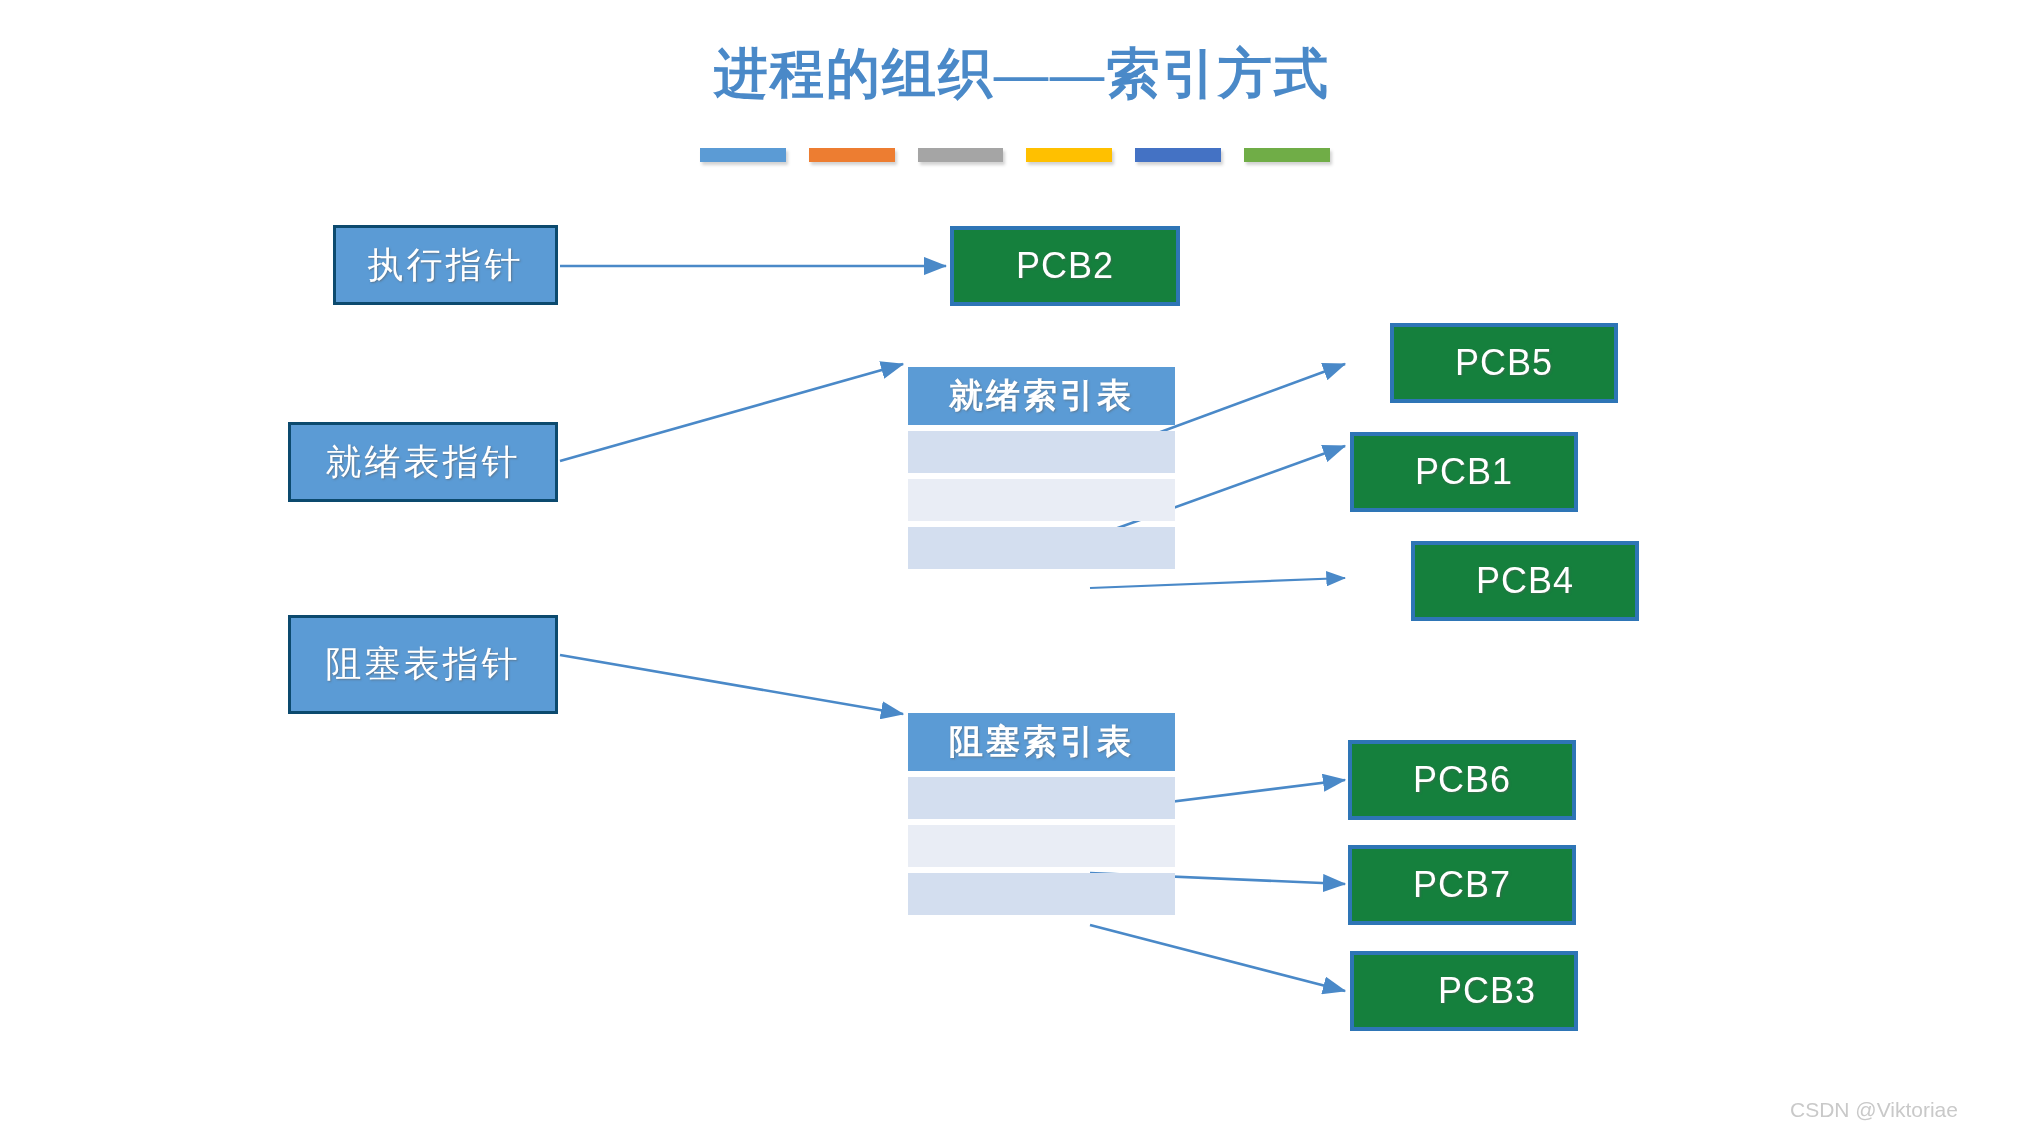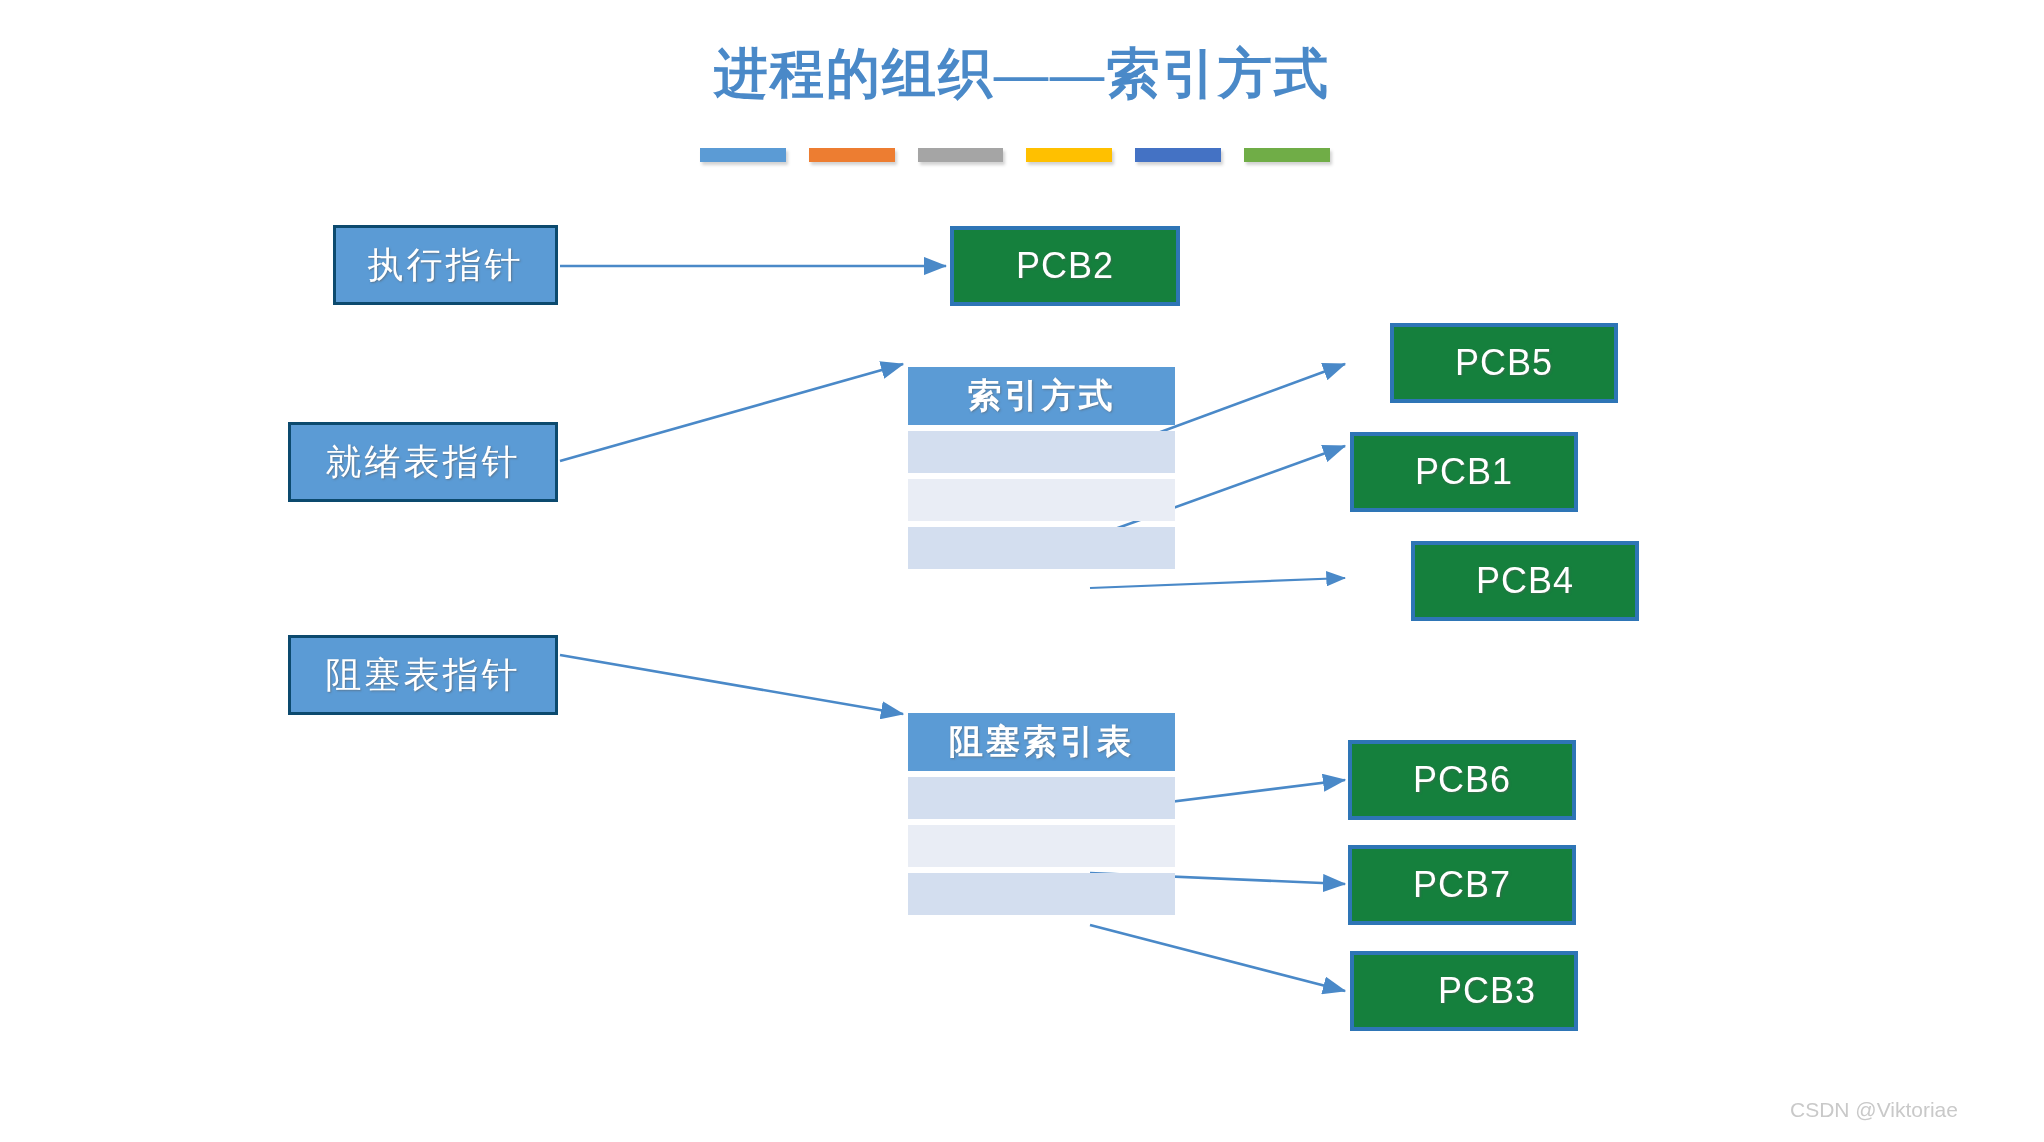--- a/index.html
+++ b/index.html
@@ -172,30 +172,30 @@
   </svg>
 
   <div class="node-box pointer-box" style="left:333px; top:225px; width:225px; height:80px;">
     <span>执行指针</span>
   </div>
 
   <div class="node-box pointer-box" style="left:288px; top:422px; width:270px; height:80px;">
     <span>就绪表指针</span>
   </div>
 
-  <div class="node-box pointer-box" style="left:288px; top:635px; width:270px; height:80px;">
+  <div class="node-box pointer-box" style="left:288px; top:615px; width:270px; height:99px;">
     <span>阻塞表指针</span>
   </div>
 
   <div class="node-box pcb-box" style="left:950px; top:226px; width:230px; height:80px;">
     <span>PCB2</span>
   </div>
 
   <div class="index-table" style="left:908px; top:367px;">
-    <div class="tbl-header">索引方式</div>
+    <div class="tbl-header">就绪索引表</div>
     <div class="tbl-row shade-a"></div>
     <div class="tbl-row shade-b"></div>
     <div class="tbl-row shade-a"></div>
   </div>
 
   <div class="index-table" style="left:908px; top:713px;">
     <div class="tbl-header">阻塞索引表</div>
     <div class="tbl-row shade-a"></div>
     <div class="tbl-row shade-b"></div>
     <div class="tbl-row shade-a"></div>

